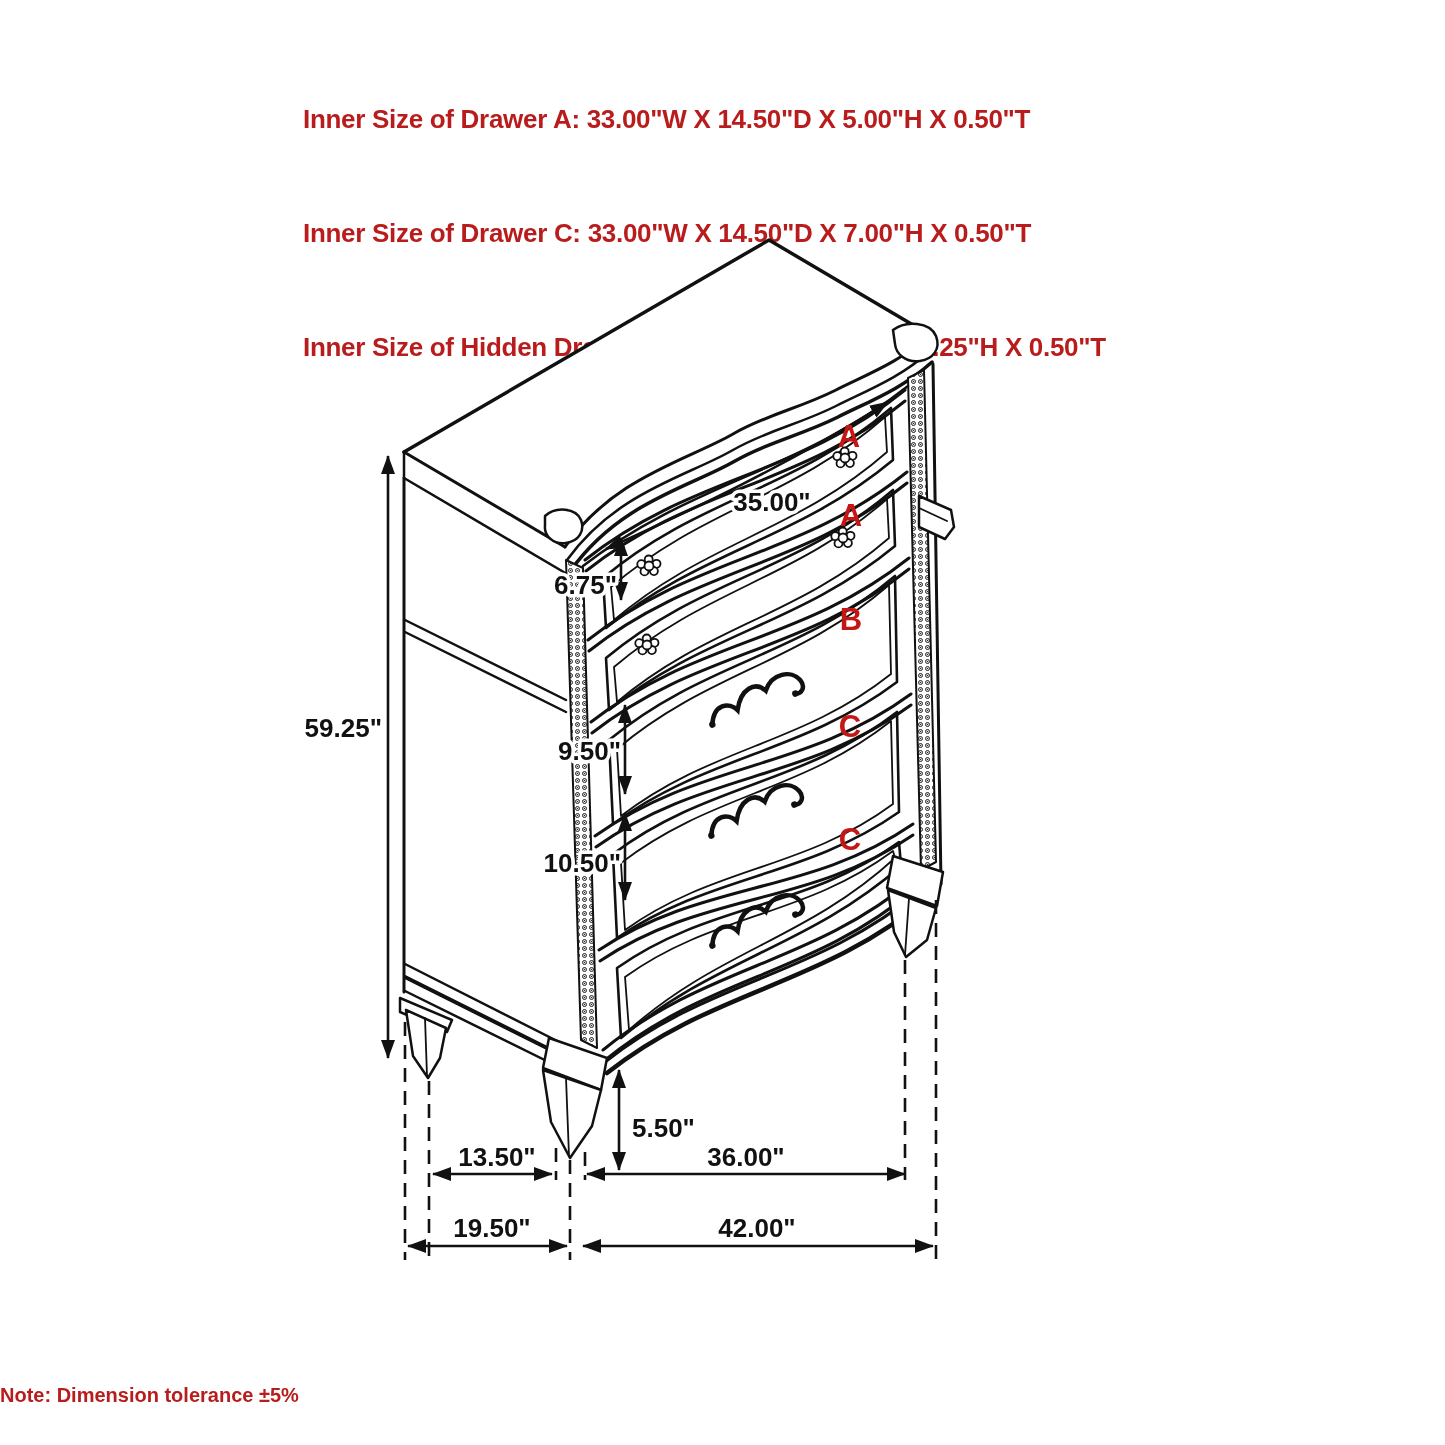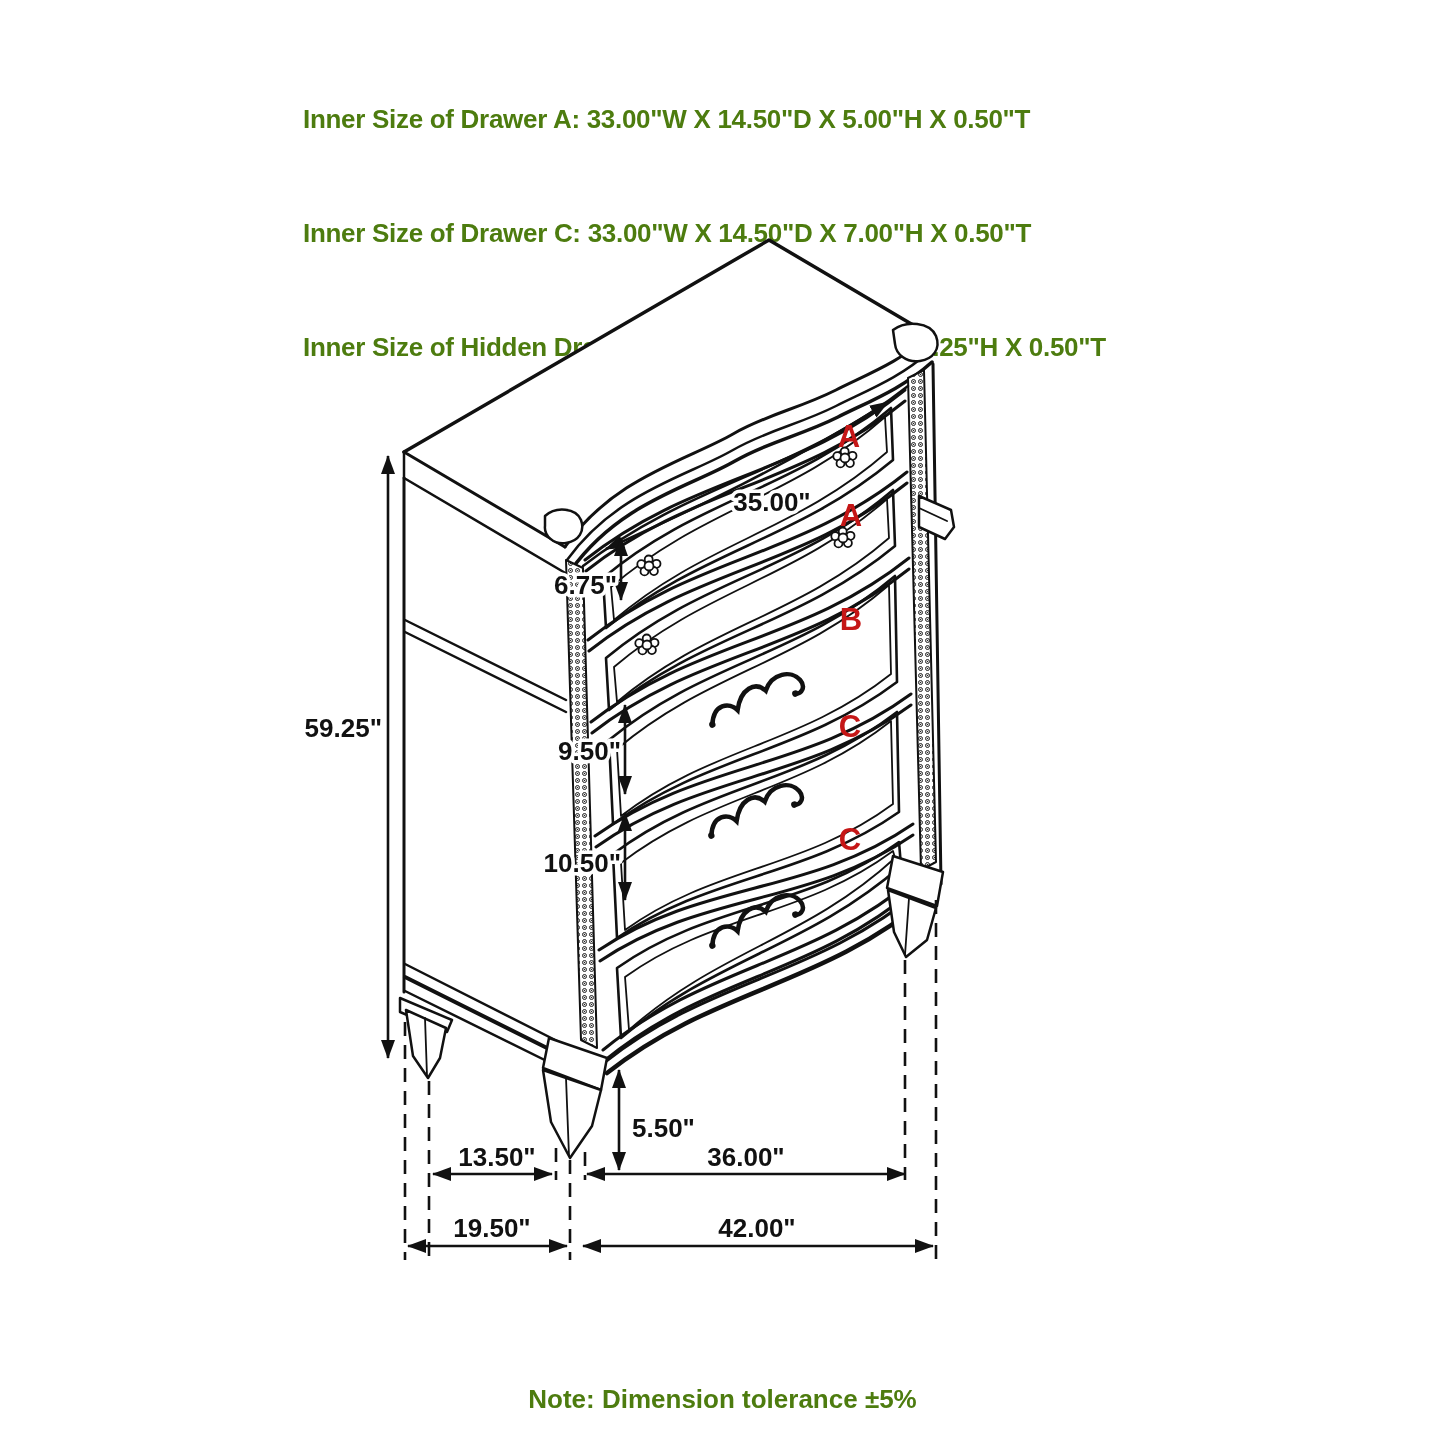--- a/index.html
+++ b/index.html
@@ -1,21 +1,21 @@
 <!DOCTYPE html>
 <html><head>
 <meta charset="utf-8">
 <style>
   html,body{margin:0;padding:0;background:#fff;}
   .page{position:relative;width:1445px;height:1445px;background:#fff;overflow:hidden;
-        font-family:"Liberation Sans",sans-serif;color:#4d7c0f;}
+        font-family:"Liberation Sans",sans-serif;color:#b91c1c;}
   .hdr{position:absolute;left:303px;top:24px;font-size:26px;font-weight:bold;
        line-height:38px;letter-spacing:-0.3px;white-space:pre;}
-  .note{position:absolute;left:0;top:1384px;width:100%;text-align:center;
-        font-size:26px;font-weight:bold;}
+  .note{position:absolute;left:0;top:1384px;width:100%;
+        font-size:20px;font-weight:bold;}
   svg{position:absolute;left:0;top:0;}
   .dim{stroke:#111;stroke-width:2.6;fill:none;}
   .dash{stroke:#111;stroke-width:2.6;stroke-dasharray:14 9;fill:none;}
   .dimlabel{font:bold 26px "Liberation Sans",sans-serif;fill:#111;
             paint-order:stroke;stroke:#fff;stroke-width:7;stroke-linejoin:round;}
   .red-letter{font:bold 31px "Liberation Sans",sans-serif;}
 </style>
 </head>
 <body>
 

